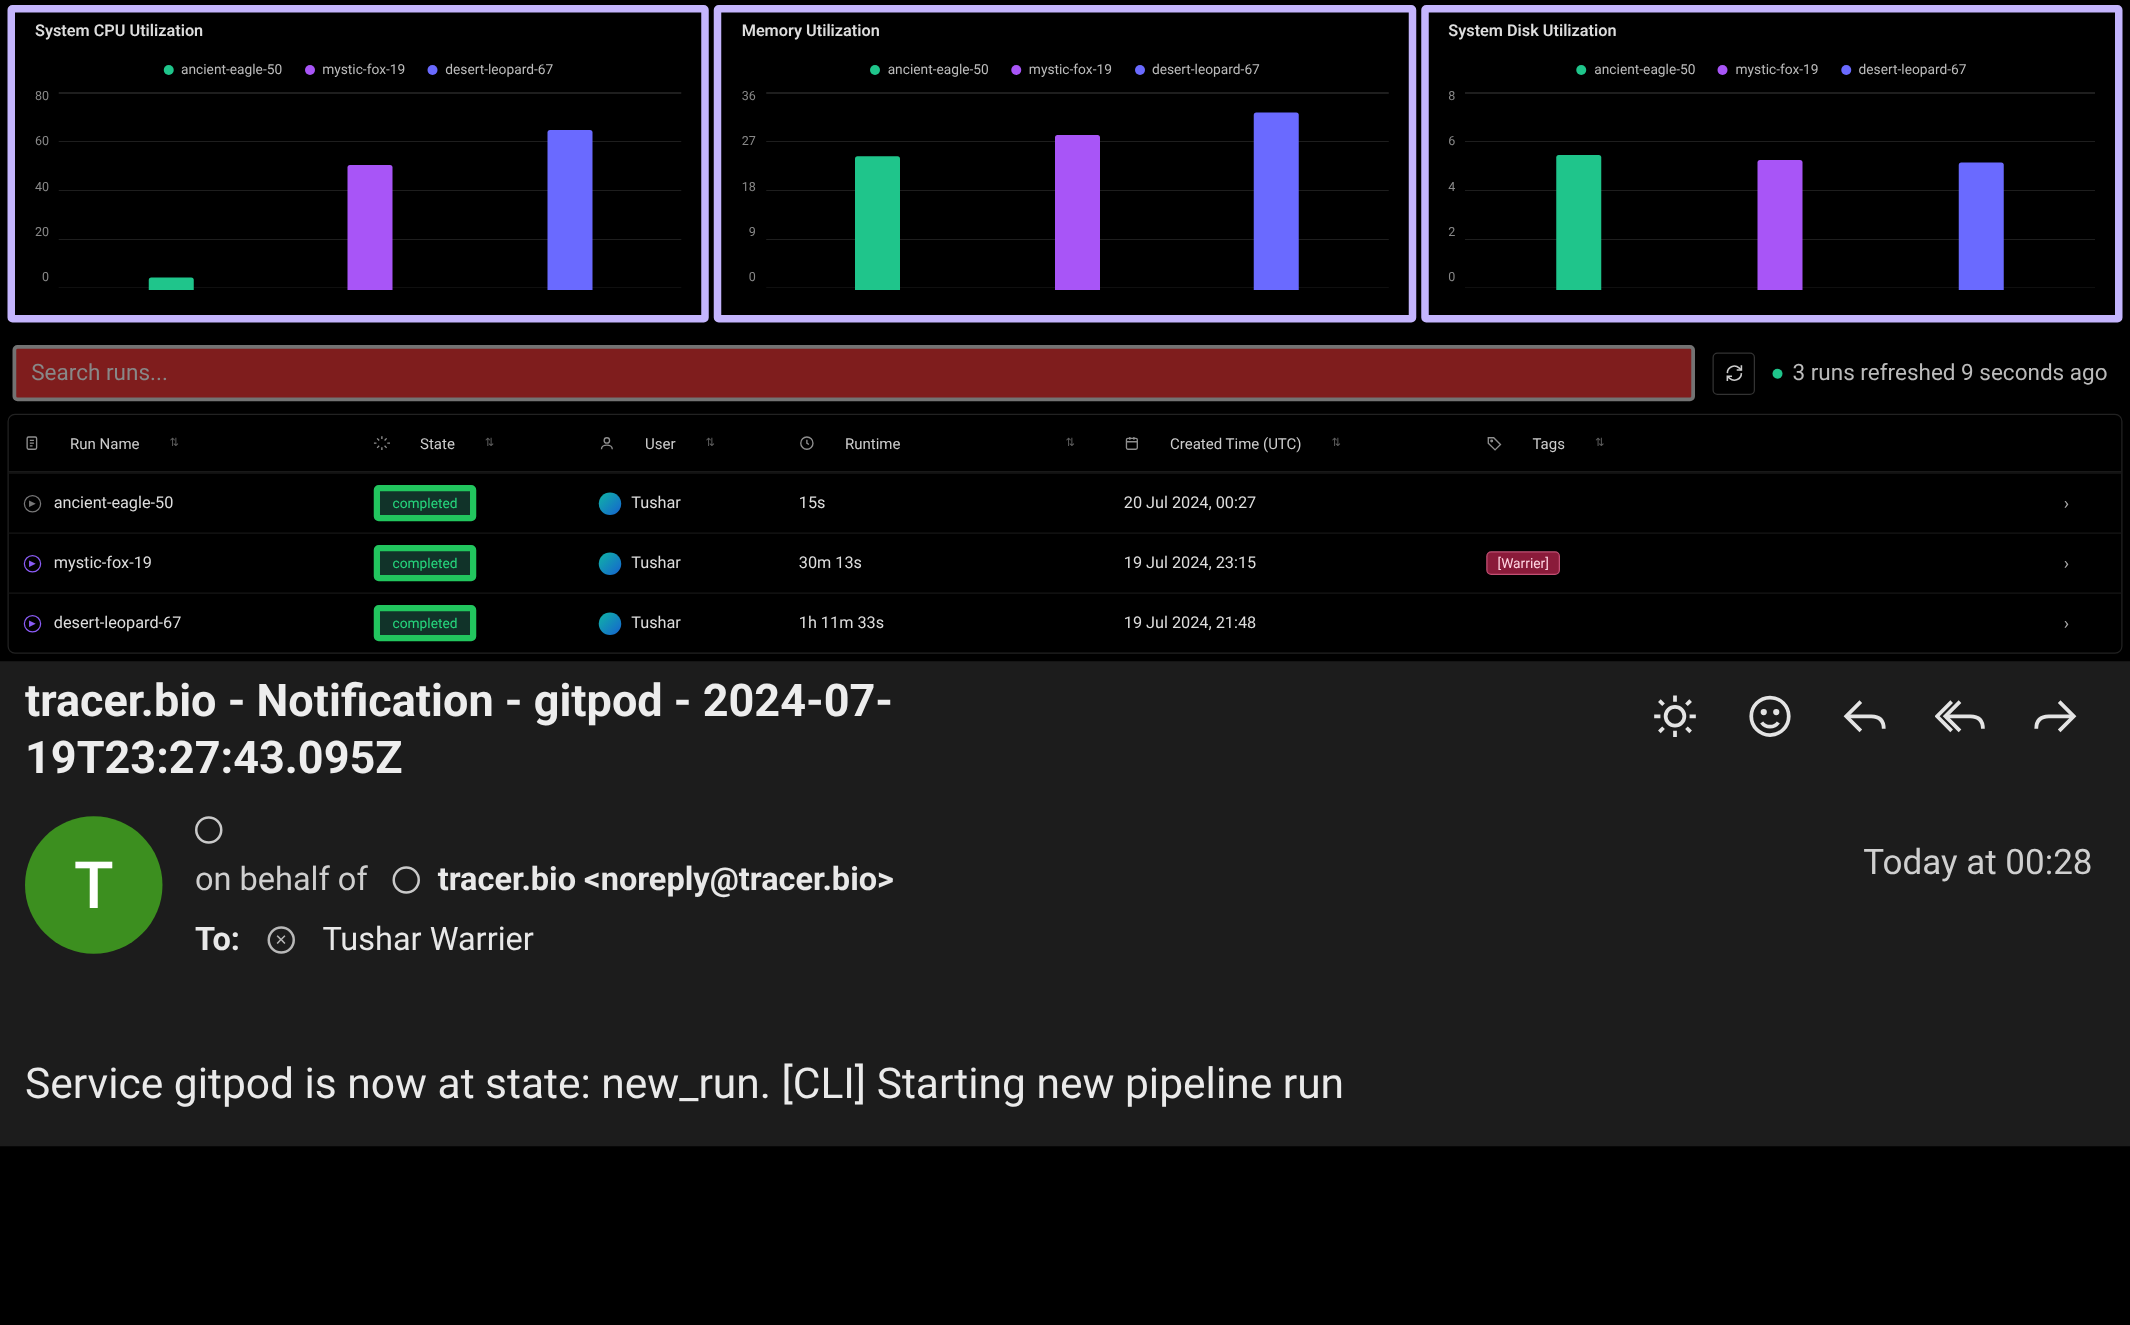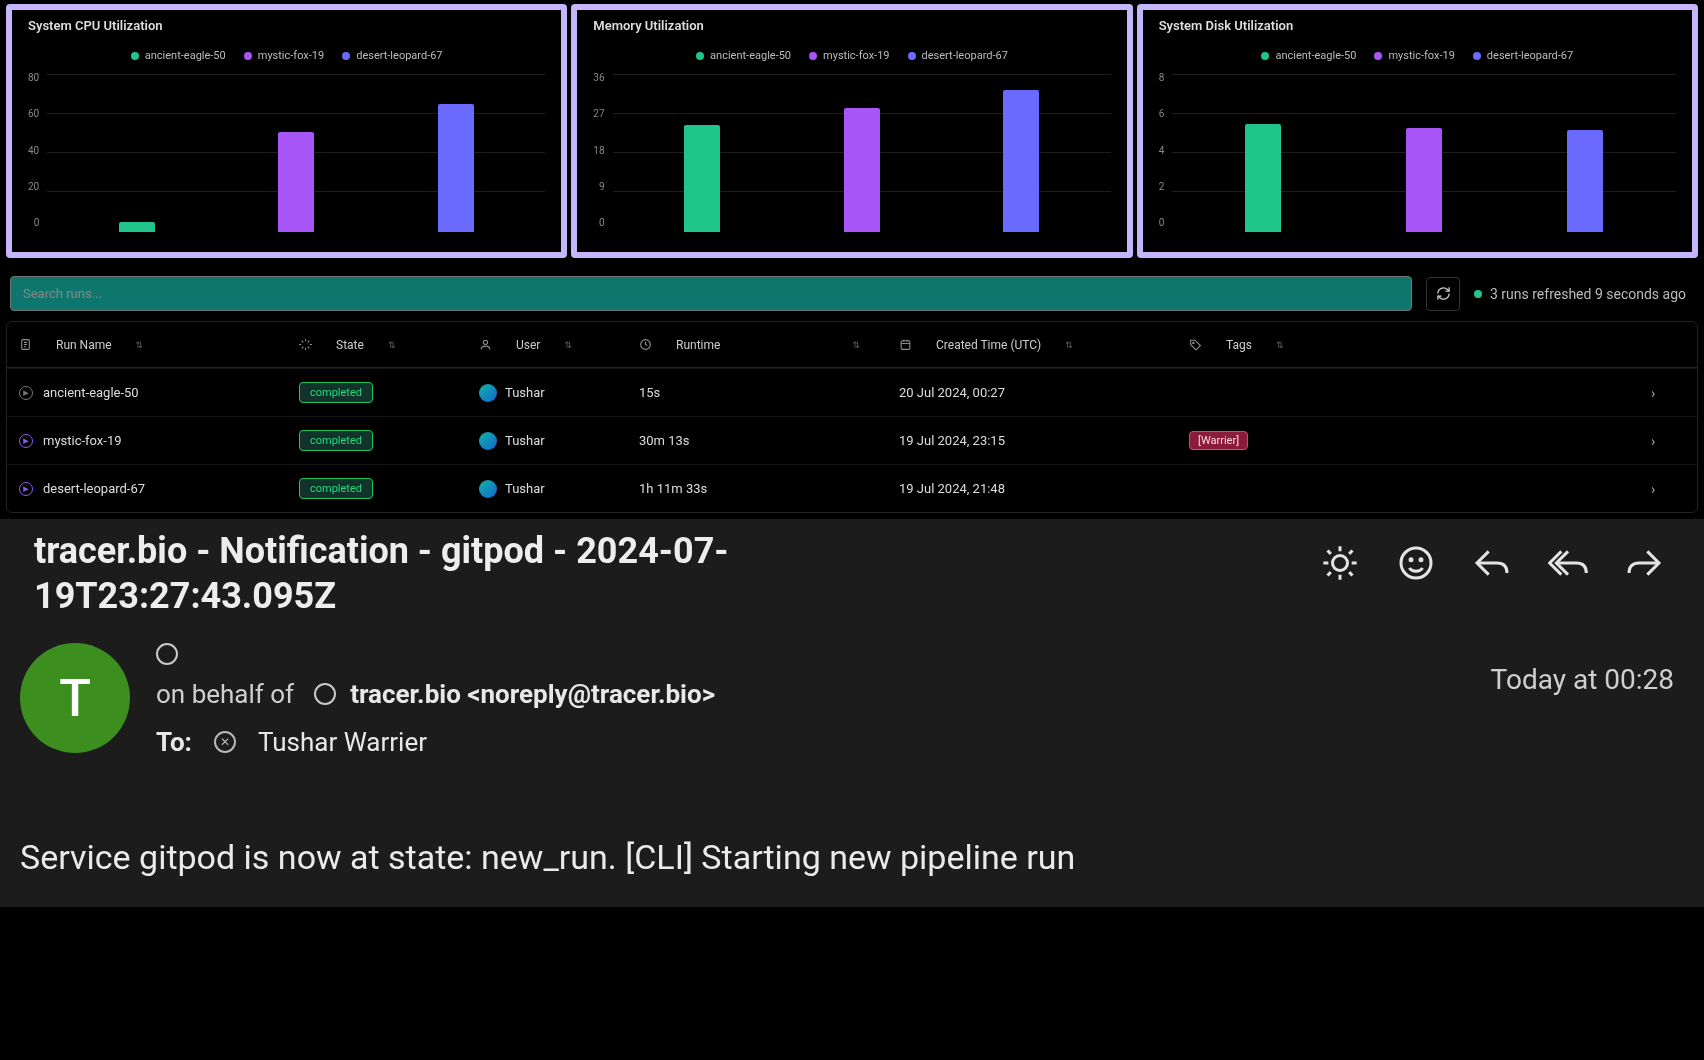--- a/index.html
+++ b/index.html
@@ -15,47 +15,47 @@
   .chart-body{display:flex;height:160px;}
   .y-axis{display:flex;flex-direction:column;justify-content:space-between;color:#888;font-size:10px;text-align:right;padding-right:8px;padding-bottom:4px;}
   .bars{flex:1;display:flex;align-items:flex-end;justify-content:space-around;border-left:0 solid #333;padding:0 10px;position:relative;}
   .bars::after{content:"";position:absolute;left:0;right:0;top:0;bottom:2px;background:
     repeating-linear-gradient(to top,transparent 0,transparent 38px,#1e1e1e 38px,#1e1e1e 39px);
     z-index:0;}
   .bar{width:36px;border-radius:2px 2px 0 0;position:relative;z-index:1;}
 
   
   .toolbar{display:flex;align-items:center;gap:14px;padding:18px 10px 10px 10px;}
-  .search{flex:1;background:#0f766e;border:1px solid #737373;border-radius:4px;color:#ccc;font-size:13px;padding:9px 12px;}
+  .search{flex:1;background:#7f1d1d;border:3px solid #737373;border-radius:4px;color:#ccc;font-size:18px;padding:9px 12px;}
   .search::placeholder{color:#888;}
   .refresh-btn{border:1px solid #333;border-radius:4px;width:34px;height:34px;display:flex;align-items:center;justify-content:center;background:#000;color:#ccc;cursor:pointer;}
-  .status-line{display:flex;align-items:center;gap:8px;font-size:14px;color:#bbb;padding-right:8px;}
+  .status-line{display:flex;align-items:center;gap:8px;font-size:18px;color:#bbb;padding-right:8px;}
   .green-dot{width:8px;height:8px;border-radius:50%;background:#1fc58b;display:inline-block;}
 
   
   .table{border:1px solid #222;border-radius:6px;margin:0 6px;}
   .thead,.trow{display:grid;grid-template-columns:280px 180px 160px 260px 290px 1fr 34px;align-items:center;padding:0 12px;}
   .thead{height:46px;border-bottom:1px solid #222;font-size:12px;color:#ccc;}
   .th{display:flex;align-items:center;gap:24px;}
   .th svg,.th .sort{opacity:.7;}
   .sort{font-size:9px;letter-spacing:-1px;color:#888;}
   .trow{height:48px;border-top:1px solid #161616;font-size:13px;color:#ddd;}
   .run-cell{display:flex;align-items:center;gap:10px;}
   .play-ic{width:14px;height:14px;border:1.5px solid #777;border-radius:50%;display:inline-flex;align-items:center;justify-content:center;font-size:7px;color:#777;}
   .play-ic.purple{border-color:#8b5cf6;color:#8b5cf6;}
-  .state-badge{display:inline-block;background:#113329;border:1px solid #22c55e;color:#26d97e;font-size:11px;padding:3px 10px;border-radius:4px;}
+  .state-badge{display:inline-block;background:#113329;border:5px solid #22c55e;color:#26d97e;font-size:11px;padding:3px 10px;border-radius:4px;}
   .user-cell{display:flex;align-items:center;gap:8px;}
   .avatar-sm{width:18px;height:18px;border-radius:50%;background:linear-gradient(135deg,#0fb5a5,#1662d1);}
   .tag-chip{display:inline-block;background:#8a1b3a;border:1px solid #c25074;color:#ffd5e2;font-size:11px;padding:2px 8px;border-radius:4px;}
   .chev-cell{color:#aaa;font-size:14px;}
 
   
   .email{background:#1c1c1c;padding:10px 20px 30px 20px;margin-top:6px;color:#e8e8e8;}
   .email-top{display:flex;align-items:flex-start;justify-content:space-between;}
-  .subject{font-size:36px;font-weight:700;line-height:1.25;color:#ededed;max-width:900px;margin-left:14px;}
+  .subject{font-size:36px;font-weight:700;line-height:1.25;color:#ededed;max-width:900px;}
   .email-actions{display:flex;gap:36px;padding-top:14px;padding-right:20px;}
   .email-actions svg{width:40px;height:40px;stroke:#e4e4e4;fill:none;stroke-width:1.8;cursor:pointer;}
 
   .email-meta{display:flex;align-items:flex-start;gap:26px;margin-top:24px;}
   .avatar-lg{width:110px;height:110px;border-radius:50%;background:#3c8f1f;display:flex;align-items:center;justify-content:center;font-size:52px;color:#fff;font-weight:500;flex-shrink:0;}
   .from-block{flex:1;}
   .from-line{display:flex;align-items:center;gap:14px;font-size:30px;font-weight:700;color:#ededed;}
   .ring{width:22px;height:22px;border:2.5px solid #c9c9c9;border-radius:50%;display:inline-block;flex-shrink:0;}
   .behalf{display:flex;align-items:center;gap:20px;margin-top:14px;font-size:26px;}
   .behalf .lbl{color:#cfcfcf;font-weight:400;}

